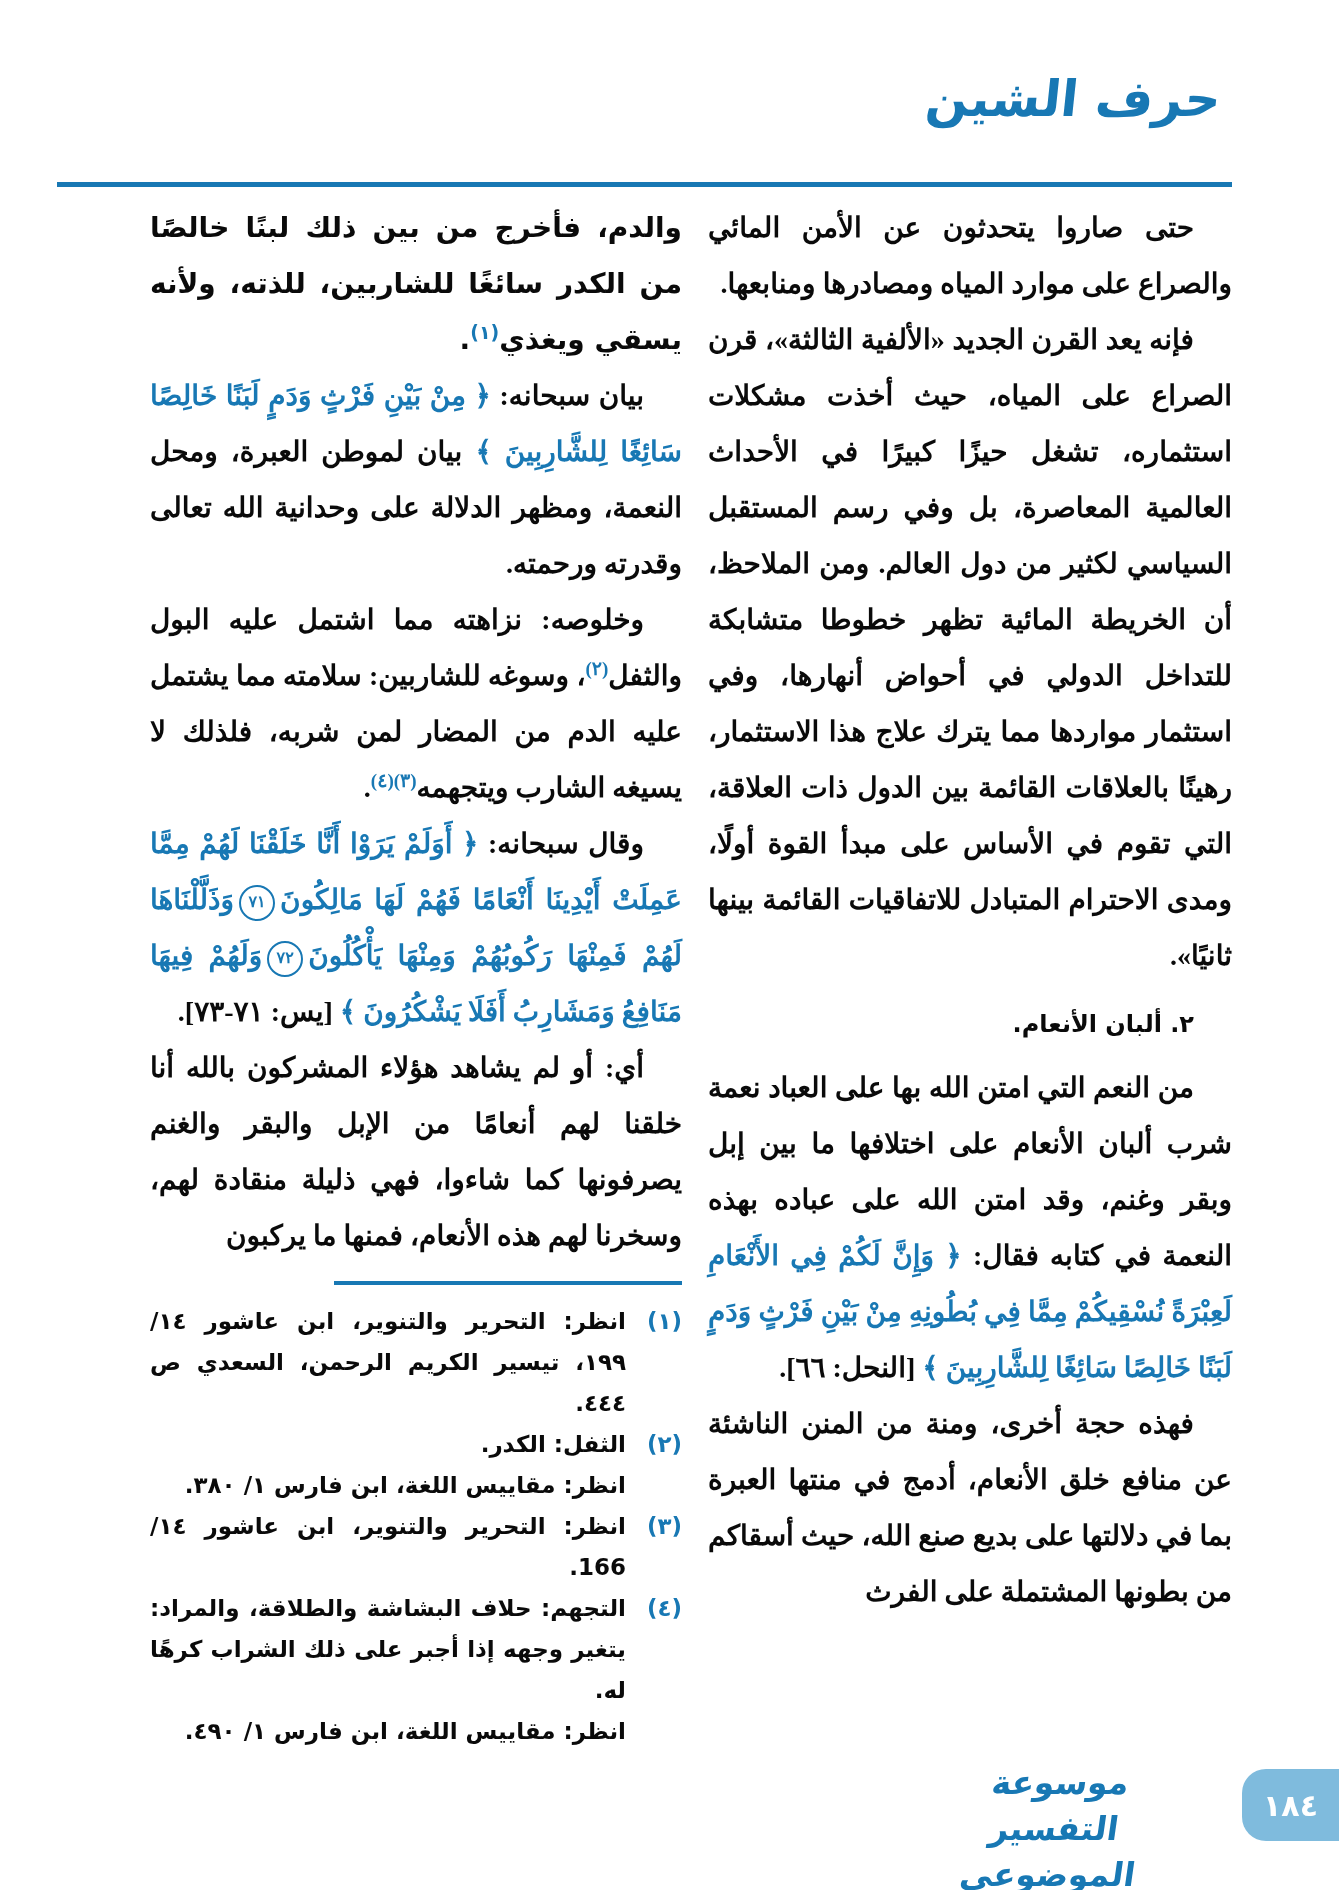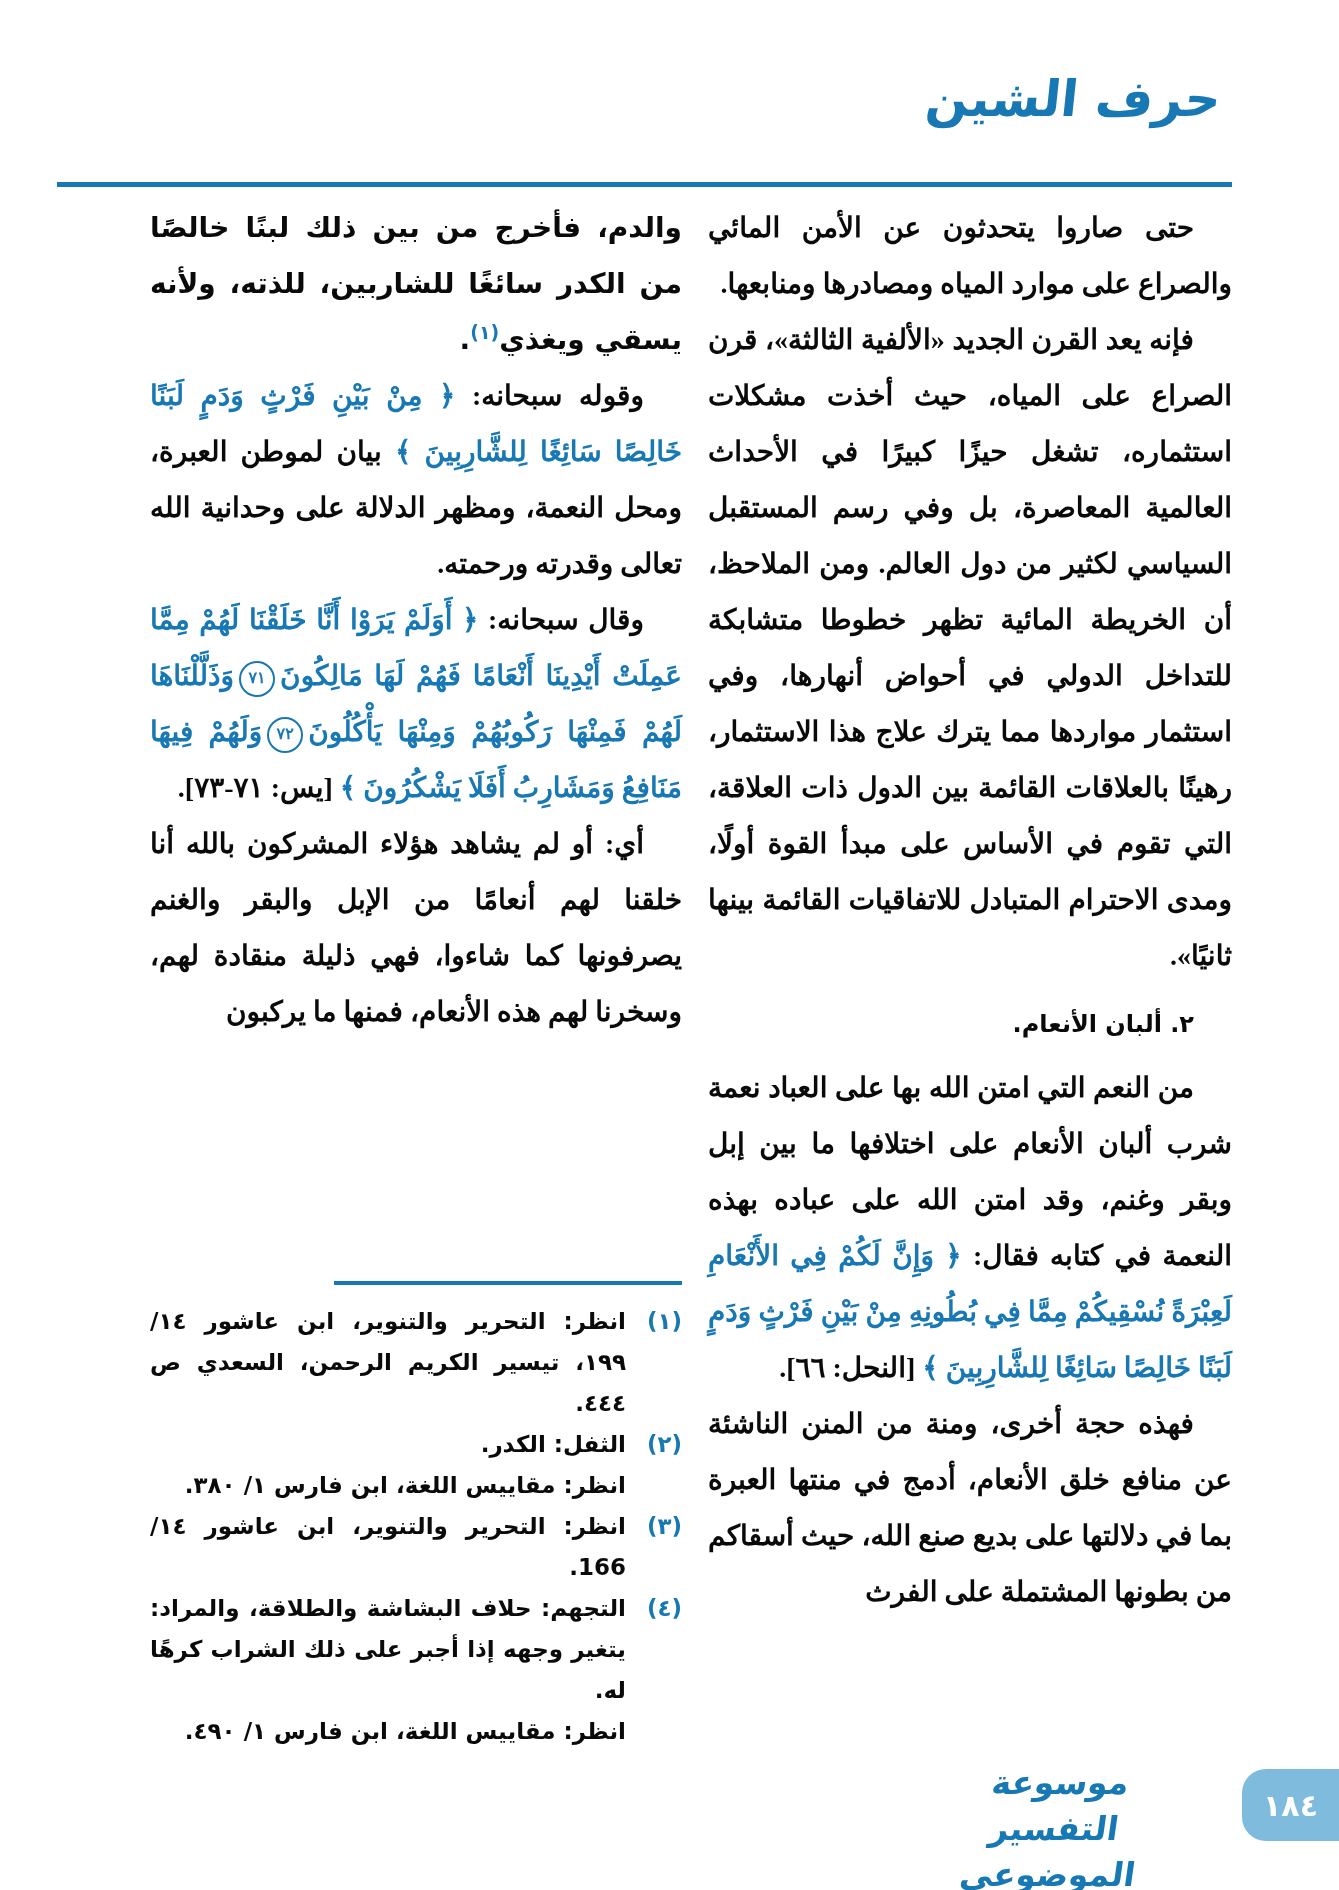--- a/index.html
+++ b/index.html
@@ -127,21 +127,22 @@
         <p class="para indent"><span class="seg-n">حتى صاروا يتحدثون عن الأمن المائي والصراع على موارد المياه ومصادرها ومنابعها.</span></p>
         <p class="para indent"><span class="seg-n">فإنه يعد القرن الجديد «الألفية الثالثة»، قرن الصراع على المياه، حيث أخذت مشكلات استثماره، تشغل حيزًا كبيرًا في الأحداث العالمية المعاصرة، بل وفي رسم المستقبل السياسي لكثير من دول العالم. ومن الملاحظ، أن الخريطة المائية تظهر خطوطا متشابكة للتداخل الدولي في أحواض أنهارها، وفي استثمار مواردها مما يترك علاج هذا الاستثمار، رهينًا بالعلاقات القائمة بين الدول ذات العلاقة، التي تقوم في الأساس على مبدأ القوة أولًا، ومدى الاحترام المتبادل للاتفاقيات القائمة بينها ثانيًا».</span></p>
         <p class="para heading"><span class="seg-n">٢. ألبان الأنعام.</span></p>
         <p class="para indent"><span class="seg-n">من النعم التي امتن الله بها على العباد نعمة شرب ألبان الأنعام على اختلافها ما بين إبل وبقر وغنم، وقد امتن الله على عباده بهذه النعمة في كتابه فقال: </span><span class="seg-q">﴿ وَإِنَّ لَكُمْ فِي الأَنْعَامِ لَعِبْرَةً نُسْقِيكُمْ مِمَّا فِي بُطُونِهِ مِنْ بَيْنِ فَرْثٍ وَدَمٍ لَبَنًا خَالِصًا سَائِغًا لِلشَّارِبِينَ ﴾</span><span class="seg-r"> [النحل: ٦٦].</span></p>
         <p class="para indent"><span class="seg-n">فهذه حجة أخرى، ومنة من المنن الناشئة عن منافع خلق الأنعام، أدمج في منتها العبرة بما في دلالتها على بديع صنع الله، حيث أسقاكم من بطونها المشتملة على الفرث</span></p>
       </div>
 
     <div class="col col-left">
       <div>
           <p class="para"><span class="seg-n">والدم، فأخرج من بين ذلك لبنًا خالصًا من الكدر سائغًا للشاربين، للذته، ولأنه يسقي ويغذي</span><span class="seg-s">(١)</span><span class="seg-n">.</span></p>
-          <p class="para indent"><span class="seg-n">وقوله سبحانه: </span><span class="seg-q">﴿ مِنْ بَيْنِ فَرْثٍ وَدَمٍ لَبَنًا خَالِصًا سَائِغًا لِلشَّارِبِينَ ﴾</span><span class="seg-n"> بيان لموطن العبرة، ومحل النعمة، ومظهر الدلالة على وحدانية الله تعالى وقدرته ورحمته.</span></p>
+          <p class="para indent"><span class="seg-n">بيان سبحانه: </span><span class="seg-q">﴿ مِنْ بَيْنِ فَرْثٍ وَدَمٍ لَبَنًا خَالِصًا سَائِغًا لِلشَّارِبِينَ ﴾</span><span class="seg-n"> بيان لموطن العبرة، ومحل النعمة، ومظهر الدلالة على وحدانية الله تعالى وقدرته ورحمته.</span></p>
+          <p class="para indent"><span class="seg-n">وخلوصه: نزاهته مما اشتمل عليه البول والثفل</span><span class="seg-s">(٢)</span><span class="seg-n">، وسوغه للشاربين: سلامته مما يشتمل عليه الدم من المضار لمن شربه، فلذلك لا يسيغه الشارب ويتجهمه</span><span class="seg-s">(٣)(٤)</span><span class="seg-n">.</span></p>
           <p class="para indent"><span class="seg-n">وقال سبحانه: </span><span class="seg-q">﴿ أَوَلَمْ يَرَوْا أَنَّا خَلَقْنَا لَهُمْ مِمَّا عَمِلَتْ أَيْدِينَا أَنْعَامًا فَهُمْ لَهَا مَالِكُونَ</span><span class="seg-a">٧١</span><span class="seg-q">وَذَلَّلْنَاهَا لَهُمْ فَمِنْهَا رَكُوبُهُمْ وَمِنْهَا يَأْكُلُونَ</span><span class="seg-a">٧٢</span><span class="seg-q">وَلَهُمْ فِيهَا مَنَافِعُ وَمَشَارِبُ أَفَلَا يَشْكُرُونَ ﴾</span><span class="seg-r"> [يس: ٧١-٧٣].</span></p>
           <p class="para indent"><span class="seg-n">أي: أو لم يشاهد هؤلاء المشركون بالله أنا خلقنا لهم أنعامًا من الإبل والبقر والغنم يصرفونها كما شاءوا، فهي ذليلة منقادة لهم، وسخرنا لهم هذه الأنعام، فمنها ما يركبون</span></p>
         </div>
 
       <div class="footnotes">
         <div class="footnote-separator"></div>
         <div>
             <div class="footnote">
               <span class="fn-marker">(١)</span>
               <div class="fn-text">انظر: التحرير والتنوير، ابن عاشور ١٤/ ١٩٩، تيسير الكريم الرحمن، السعدي ص ٤٤٤.</div>

